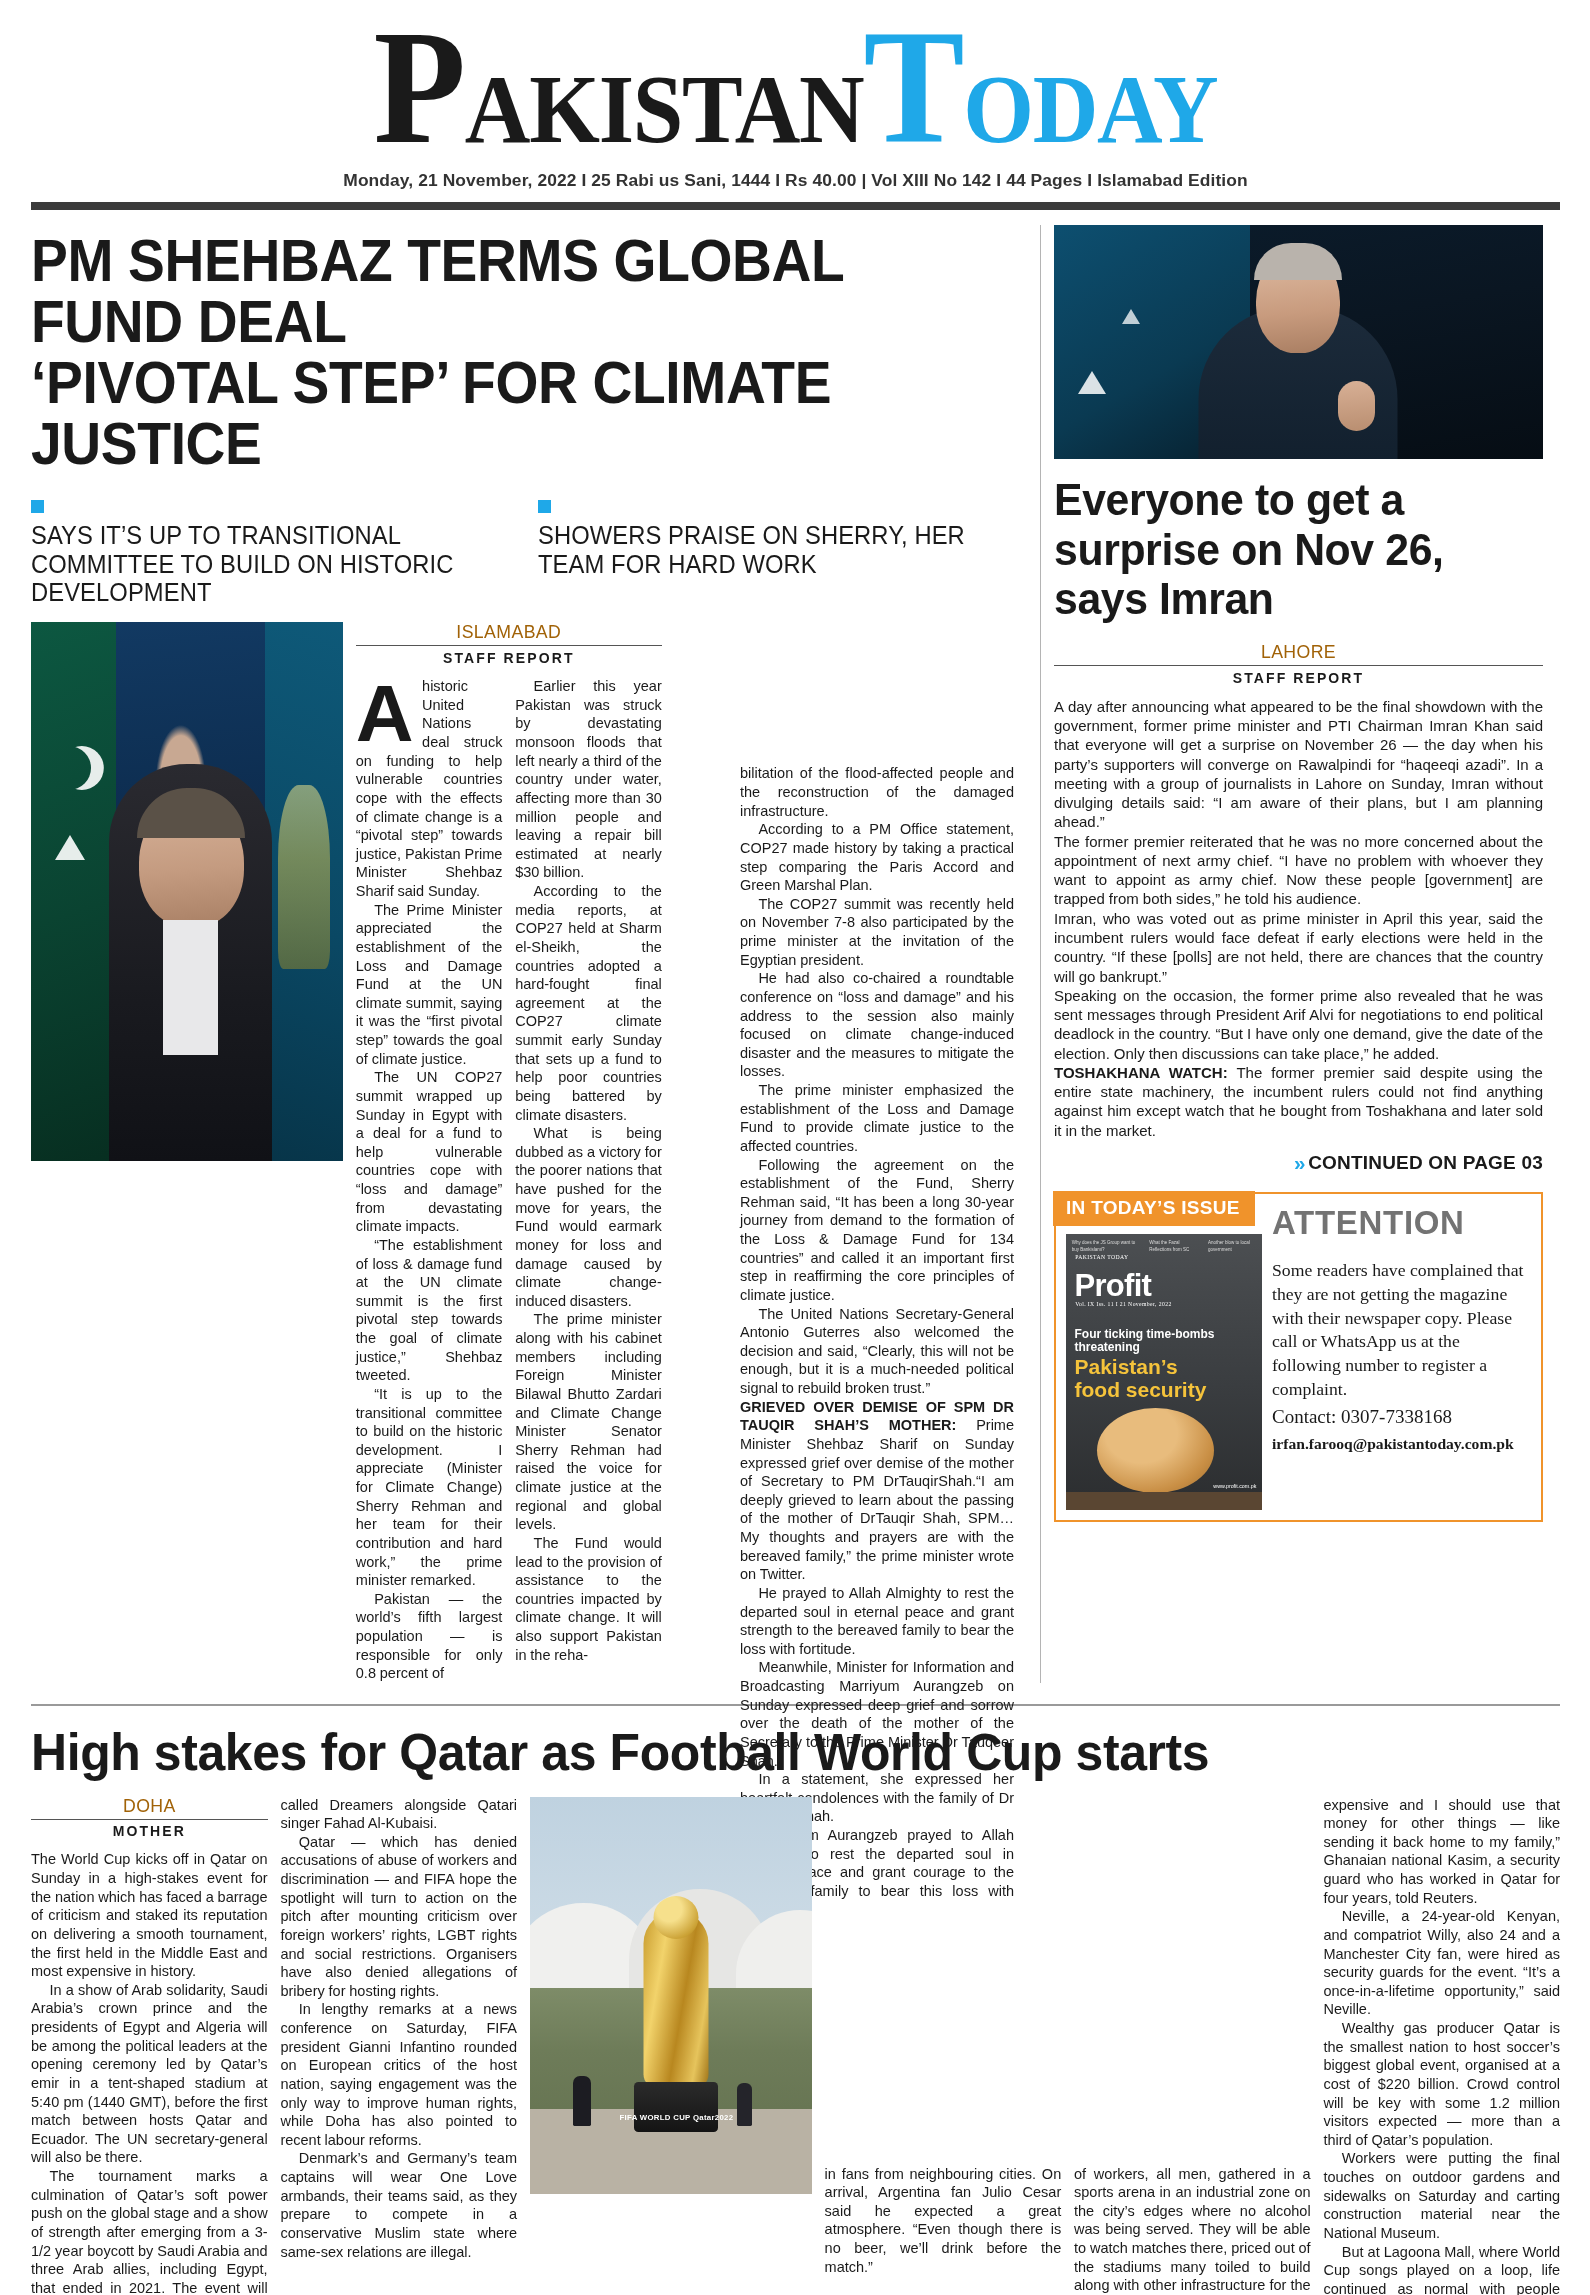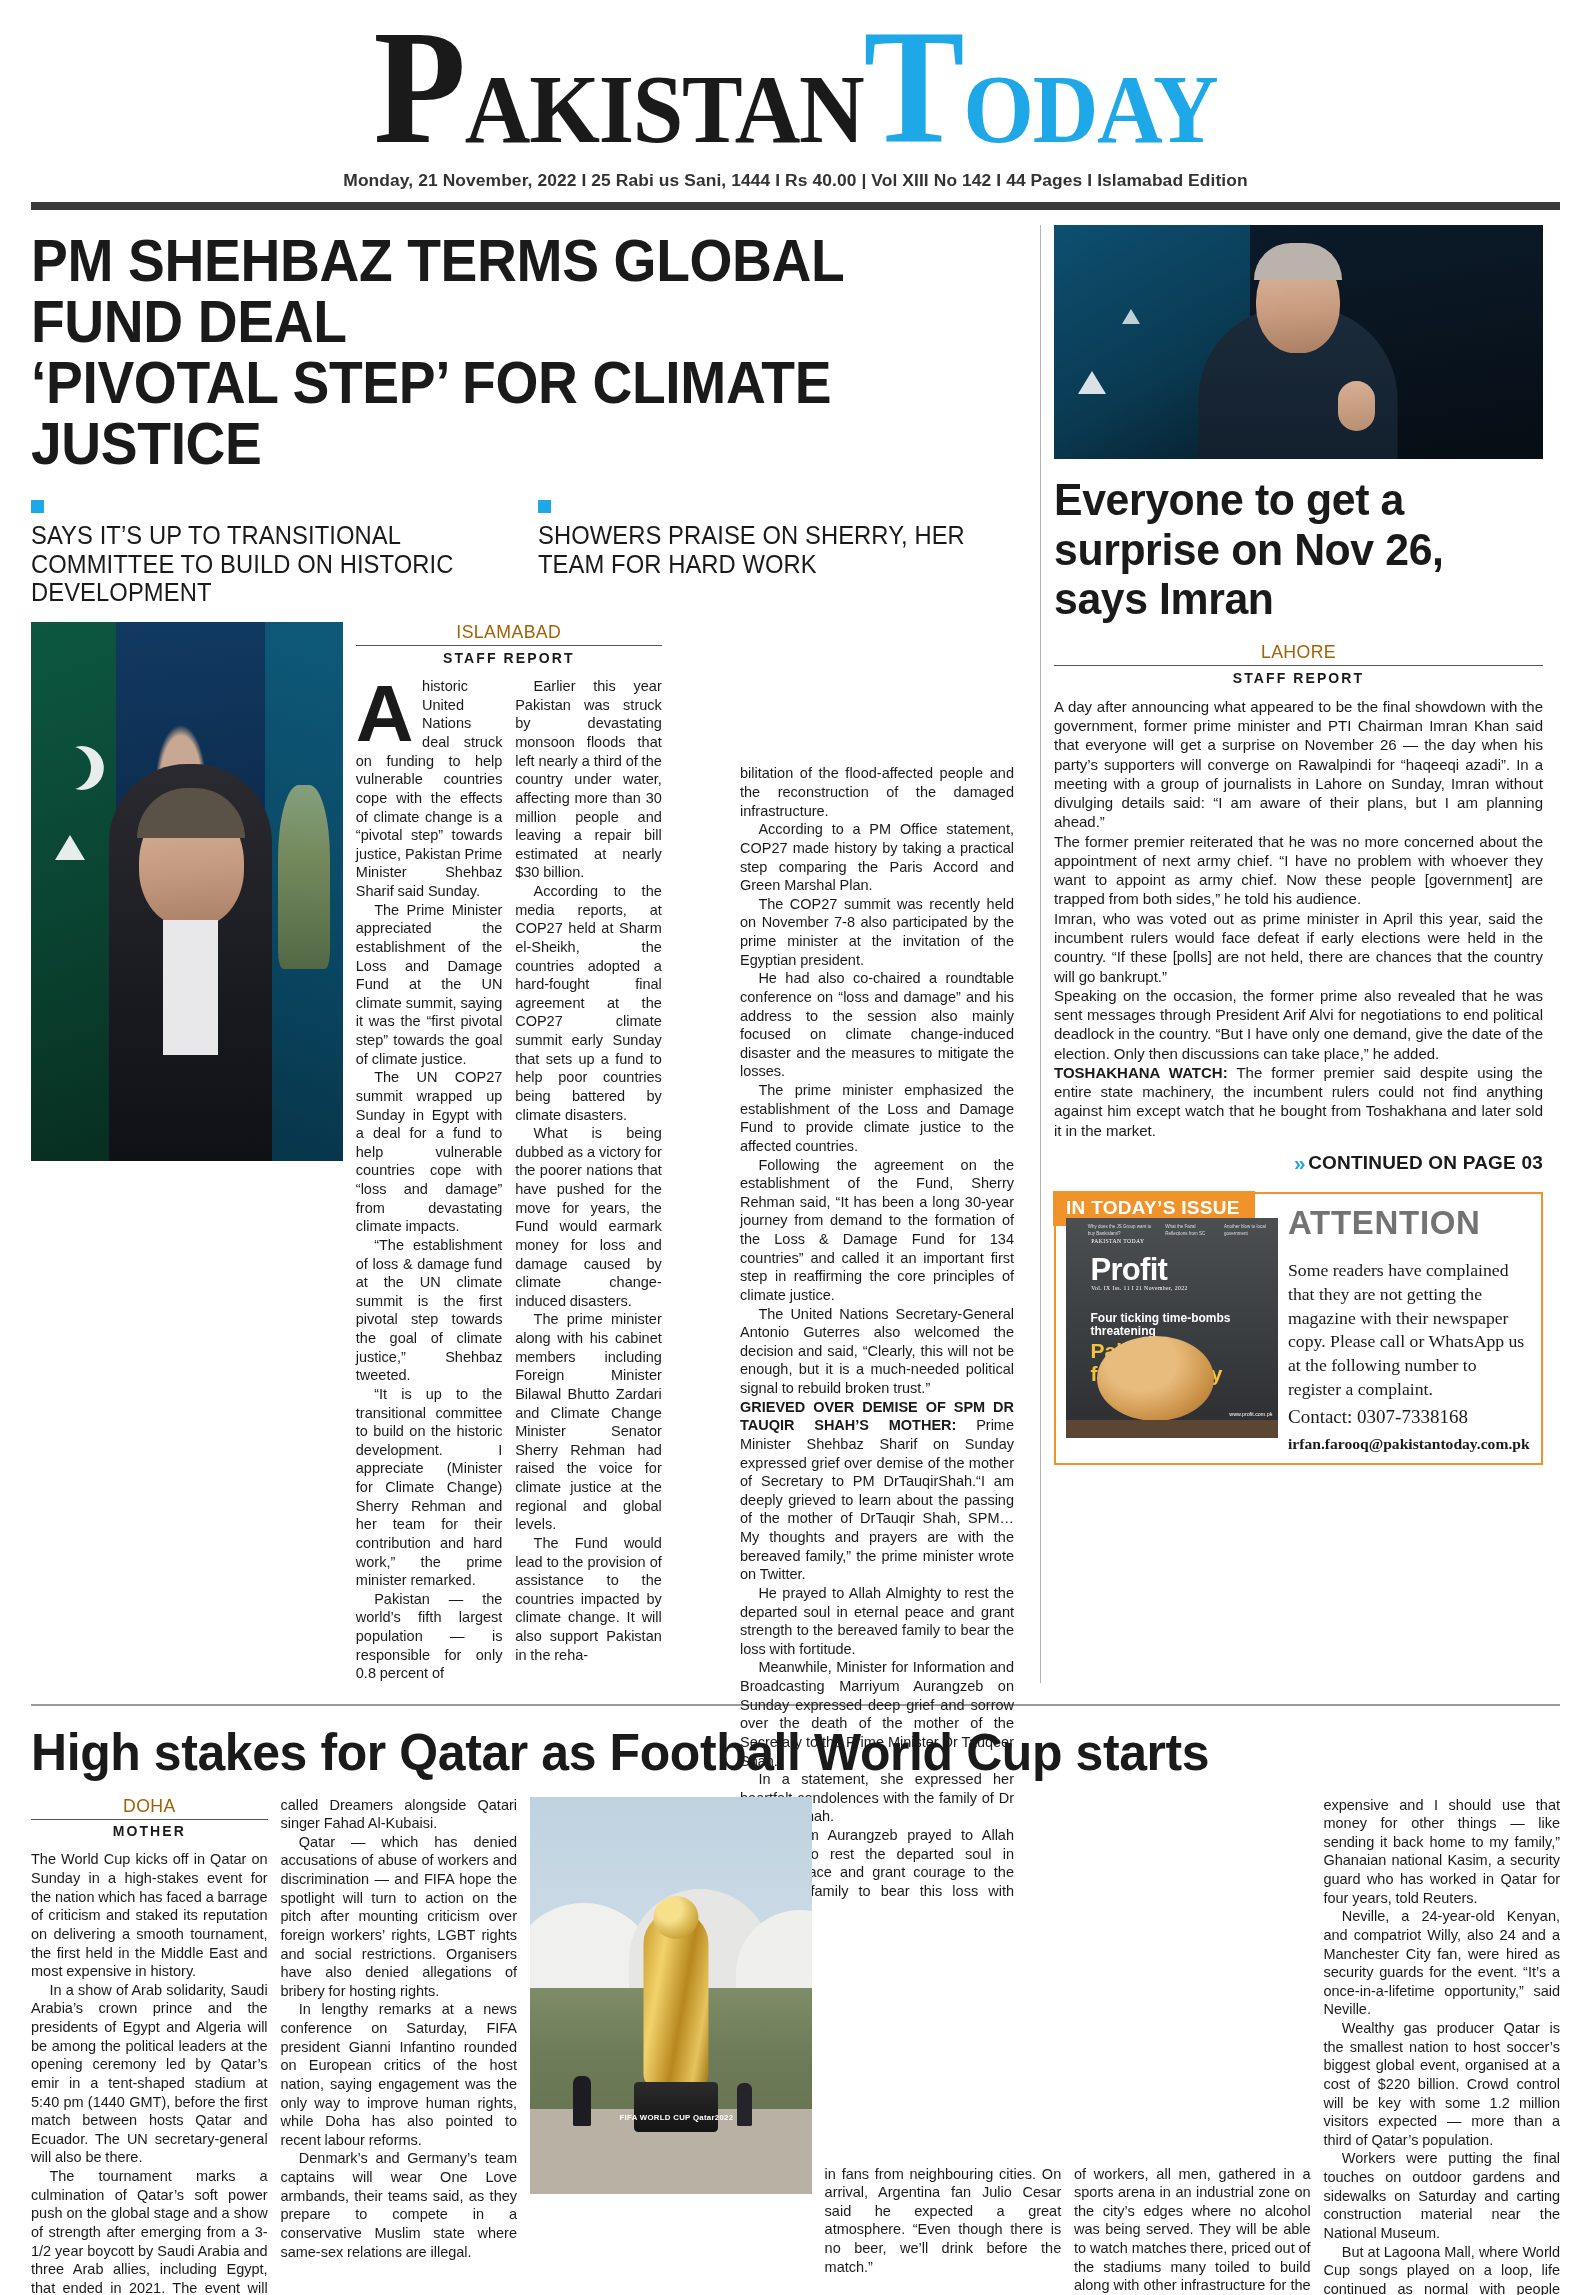--- a/index.html
+++ b/index.html
@@ -140,22 +140,22 @@
     font-weight:700;font-size:19px;letter-spacing:0.2px;
   }
   .chev{color:#1fa8e8;font-size:20.6px;font-weight:700;letter-spacing:-4.3px;}
 
   
   .attn-wrap{margin-top:17px;border:2.8px solid #f0932b;position:relative;display:flex;padding:10px;gap:10px;}
   .issue-tag{
     position:absolute;left:-2.8px;top:-2.8px;background:#f0932b;color:#fff;font-weight:700;
     font-size:19px;padding:5.7px 15.6px 7px 12.8px;letter-spacing:0.3px;
   }
-  .mag{width:196px;flex:0 0 196px;margin-top:14px;position:relative;overflow:hidden;height:220px;
-    background:linear-gradient(180deg,#4c4f52 0%,#3a3d40 55%,#2b2d2f 100%);padding-left:16px;}
+  .mag{width:196px;flex:0 0 196px;margin-top:30px;position:relative;overflow:hidden;height:276px;
+    background:linear-gradient(180deg,#4c4f52 0%,#3a3d40 55%,#2b2d2f 100%);}
   .mag .tiny{font-size:4.5px;color:#ddd;padding:5px 5.7px 0 5.7px;display:flex;gap:7px;line-height:1.6;}
   .mag .ptitle{color:#fff;font-weight:700;font-size:31px;padding:10px 0 0 8.5px;line-height:1;letter-spacing:-0.7px;}
   .mag .pmast{color:#fff;font-size:5.7px;padding-left:9.2px;letter-spacing:0.4px;font-family:"Liberation Serif",serif;}
   .mag .l1{color:#fff;font-weight:700;font-size:12px;padding:21px 7px 0 8.5px;line-height:1.08;}
   .mag .l2{color:#f5c33b;font-weight:700;font-size:21px;padding:2.1px 7px 0 8.5px;line-height:1.02;}
   .mag .bread{position:absolute;left:31px;bottom:17px;width:117px;height:85px;border-radius:50%;
     background:radial-gradient(ellipse at 38% 30%,#e8bc7d 0 35%,#c98f45 70%,#9c6a2c 100%);}
   .mag .tablebar{position:absolute;left:0;bottom:0;width:100%;height:18.4px;background:#5a4632;}
   .mag .url{position:absolute;right:5.7px;bottom:21px;color:#fff;font-size:5.3px;}
   .attn-right{flex:1;display:flex;flex-direction:column;}

